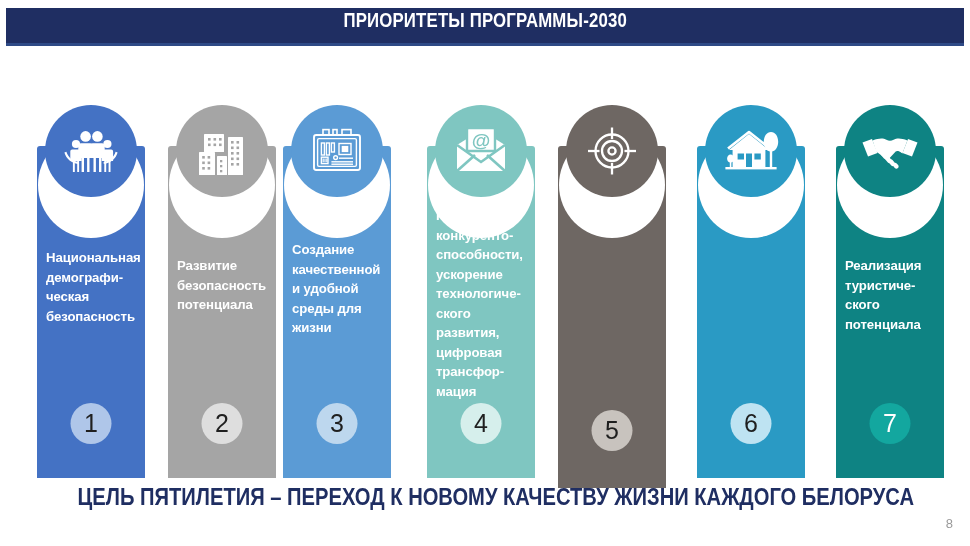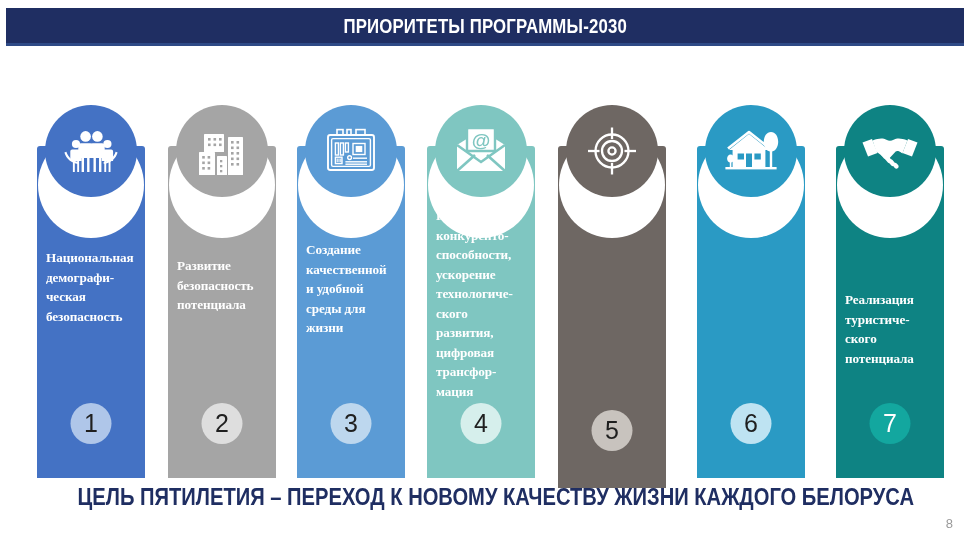--- a/index.html
+++ b/index.html
@@ -19,21 +19,20 @@
   
   #header-band {
     position: absolute;
     left: 6px;
     top: 8px;
     width: 958px;
     height: 38px;
     background: #1F2E62;
     border-bottom: 3px solid #2E4A86;
     display: flex;
-    align-items: center;
     justify-content: center;
     box-sizing: border-box;
   }
   #header-title {
     color: #ffffff;
     font-family: "Liberation Sans Narrow", "Liberation Sans", sans-serif;
     font-weight: bold;
     font-size: 21px;
     letter-spacing: 0.2px;
     transform: scaleX(0.80);
@@ -98,21 +97,20 @@
     position: absolute;
     left: 9px;
     width: 96px;
     color: #ffffff;
     font-weight: bold;
     font-size: 13.2px;
     line-height: 19.5px;
     z-index: 4;
     white-space: pre-line;
     letter-spacing: -0.1px;
-    font-family: Liberation Serif, serif;
   }
 
   
   .num {
     position: absolute;
     left: 50%;
     transform: translateX(-50%);
     width: 41px;
     height: 41px;
     border-radius: 50%;
@@ -219,21 +217,21 @@
               <rect x="25" y="43" width="2.3" height="2.3"></rect>
       </g>
     </svg>
         </span>
       </div>
       <div class="label" style="top: 158px;">Развитие
 безопасность
 потенциала</div>
       <div class="num" style="top: 305px; background: rgb(222, 222, 222); color: rgb(31, 31, 31);">2</div>
     </div>
-    <div class="column" style="left: 297px;">
+    <div class="column" style="left: 283px;">
       <div class="bar" style="background: rgb(91, 155, 213); height: 332px;"></div>
       <div class="notch"></div>
       <div class="circle" style="background: rgb(91, 155, 213);">
         <span>
           <svg width="56" height="50" viewBox="0 0 56 50" fill="none" stroke="#fff" stroke-width="1.9">
       <rect x="5" y="9" width="46" height="35" rx="2.2"></rect>
       <rect x="8.6" y="12.6" width="38.8" height="27.8" rx="1.4" stroke-width="1.4"></rect>
       <rect x="14" y="3.6" width="6" height="5.4" stroke-width="1.6"></rect>
       <rect x="24" y="3.6" width="4" height="5.4" stroke-width="1.6"></rect>
       <rect x="33" y="3.6" width="9" height="5.4" stroke-width="1.6"></rect>
@@ -335,21 +333,21 @@
       <path d="M1.5 11.5 L11 8 L16.5 22 L7 25.5 Z"></path>
       <path d="M56.5 11.5 L47 8 L41.5 22 L51 25.5 Z"></path>
       <path d="M11.6 9.4c3.4-1.2 6.2-1.9 8.6-1.9 2 0 3.7 0.5 5.2 1.3 1.2 0.7 2.4 1 3.6 1s2.4-0.3 3.6-1c1.5-0.8 3.2-1.3 5.2-1.3 2.4 0 5.2 0.7 8.6 1.9l-5 13.1c-1.3-0.9-2.8-1.9-4.1-2.4-1.1-0.4-2-0.2-2.6 0.5l-6.5 6.8c-0.9 1-2.3 1.1-3.4 0.3l-9.6-7.3z"></path>
       <path d="M20.6 21.4c0.9-0.8 2.3-0.7 3.1 0.2l2.6 2.9c0.8 0.9 0.7 2.3-0.2 3.1-0.9 0.8-2.3 0.7-3.1-0.2l-2.6-2.9c-0.8-0.9-0.7-2.3 0.2-3.1z"></path>
       <path d="M24.5 25.4c0.9-0.8 2.3-0.7 3.1 0.2l2.6 2.9c0.8 0.9 0.7 2.3-0.2 3.1-0.9 0.8-2.3 0.7-3.1-0.2l-2.6-2.9c-0.8-0.9-0.7-2.3 0.2-3.1z"></path>
       <path d="M28.4 28.9c0.9-0.8 2.3-0.7 3.1 0.2l2.1 2.4c0.8 0.9 0.7 2.3-0.2 3.1-0.9 0.8-2.3 0.7-3.1-0.2l-2.1-2.4c-0.8-0.9-0.7-2.3 0.2-3.1z"></path>
       <path d="M32.6 32.2c0.9-0.8 2.3-0.7 3.1 0.2l1.4 1.6c0.8 0.9 0.7 2.3-0.2 3.1-0.9 0.8-2.3 0.7-3.1-0.2l-1.4-1.6c-0.8-0.9-0.7-2.3 0.2-3.1z"></path>
     </svg>
         </span>
       </div>
-      <div class="label" style="top: 158px; margin-top: 34px;">Реализация
+      <div class="label" style="top: 158px;">Реализация
 туристиче-
 ского
 потенциала</div>
       <div class="num" style="top: 305px; background: rgb(19, 167, 159); color: rgb(255, 255, 255);">7</div>
     </div>
   </div>
 
 <div id="footer-caption">ЦЕЛЬ ПЯТИЛЕТИЯ – ПЕРЕХОД К НОВОМУ КАЧЕСТВУ ЖИЗНИ КАЖДОГО БЕЛОРУСА</div>
 <div id="page-number">8</div>
 

